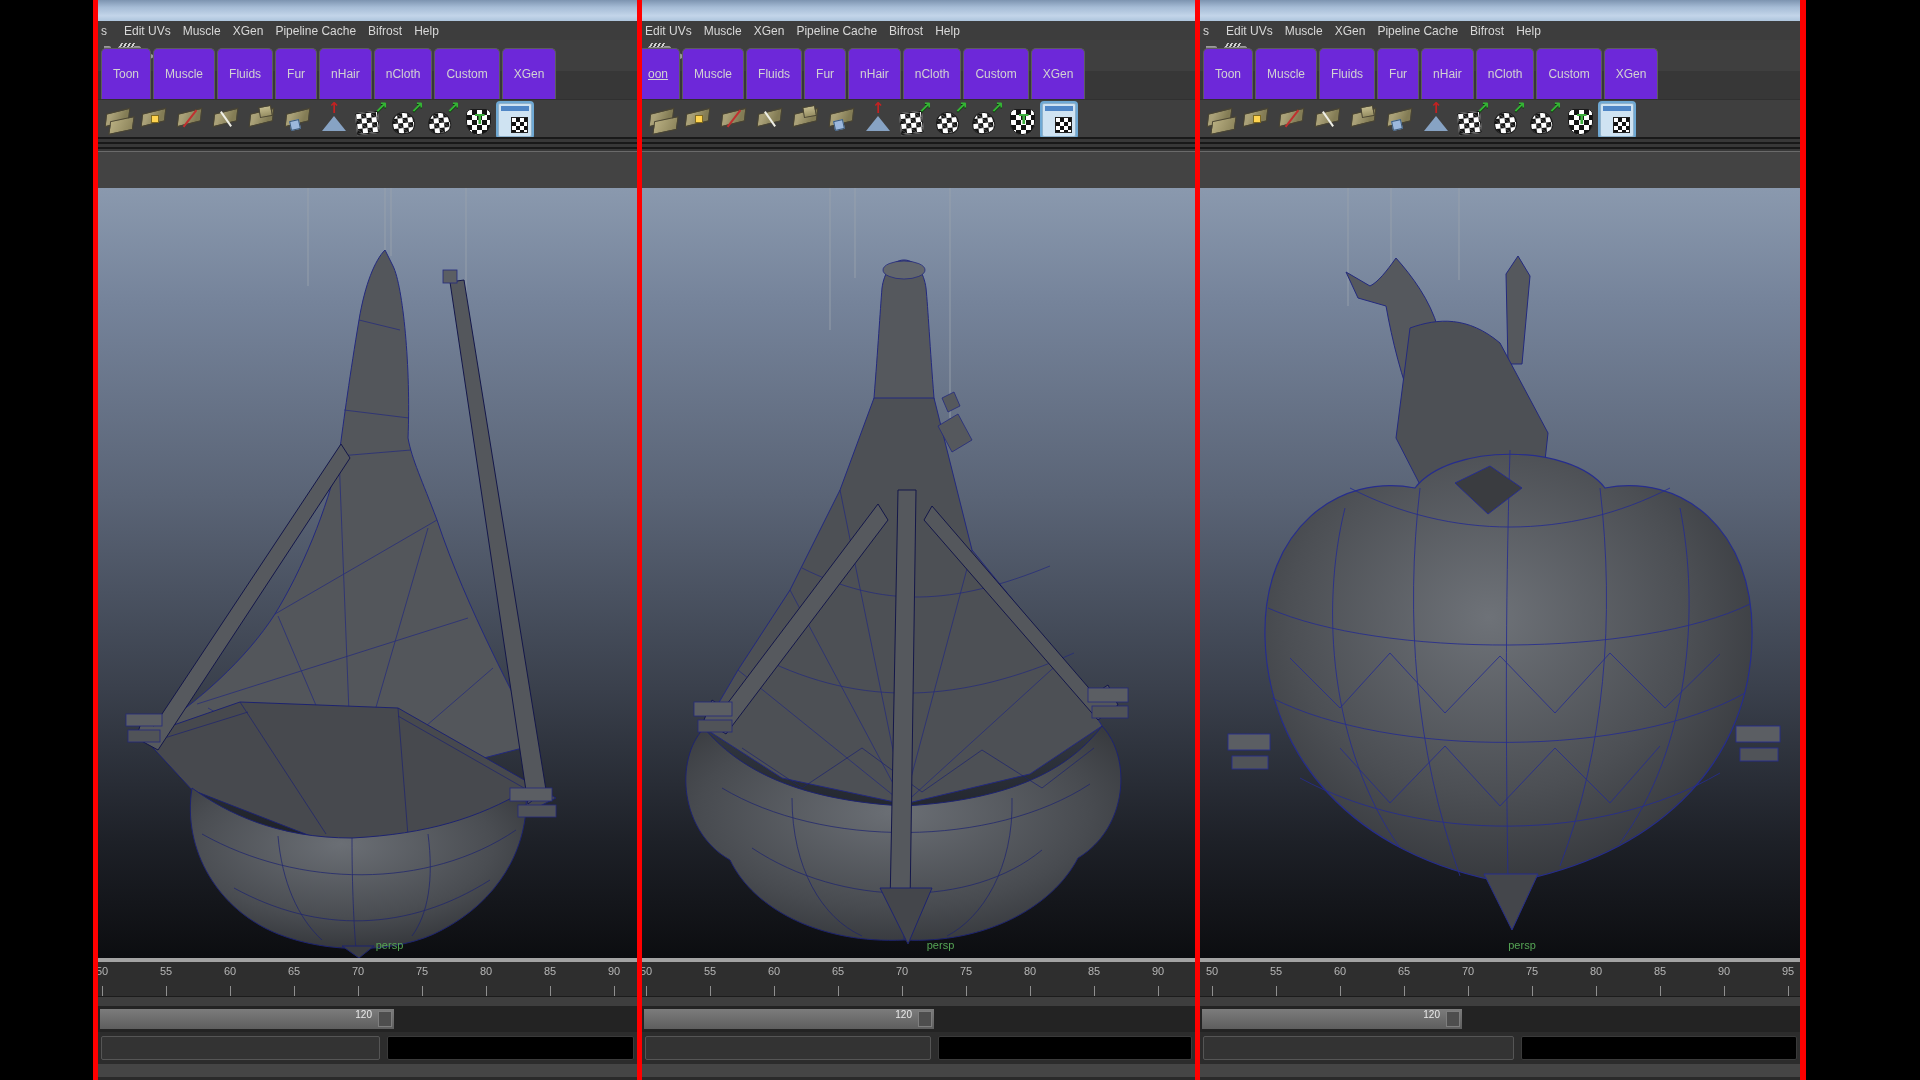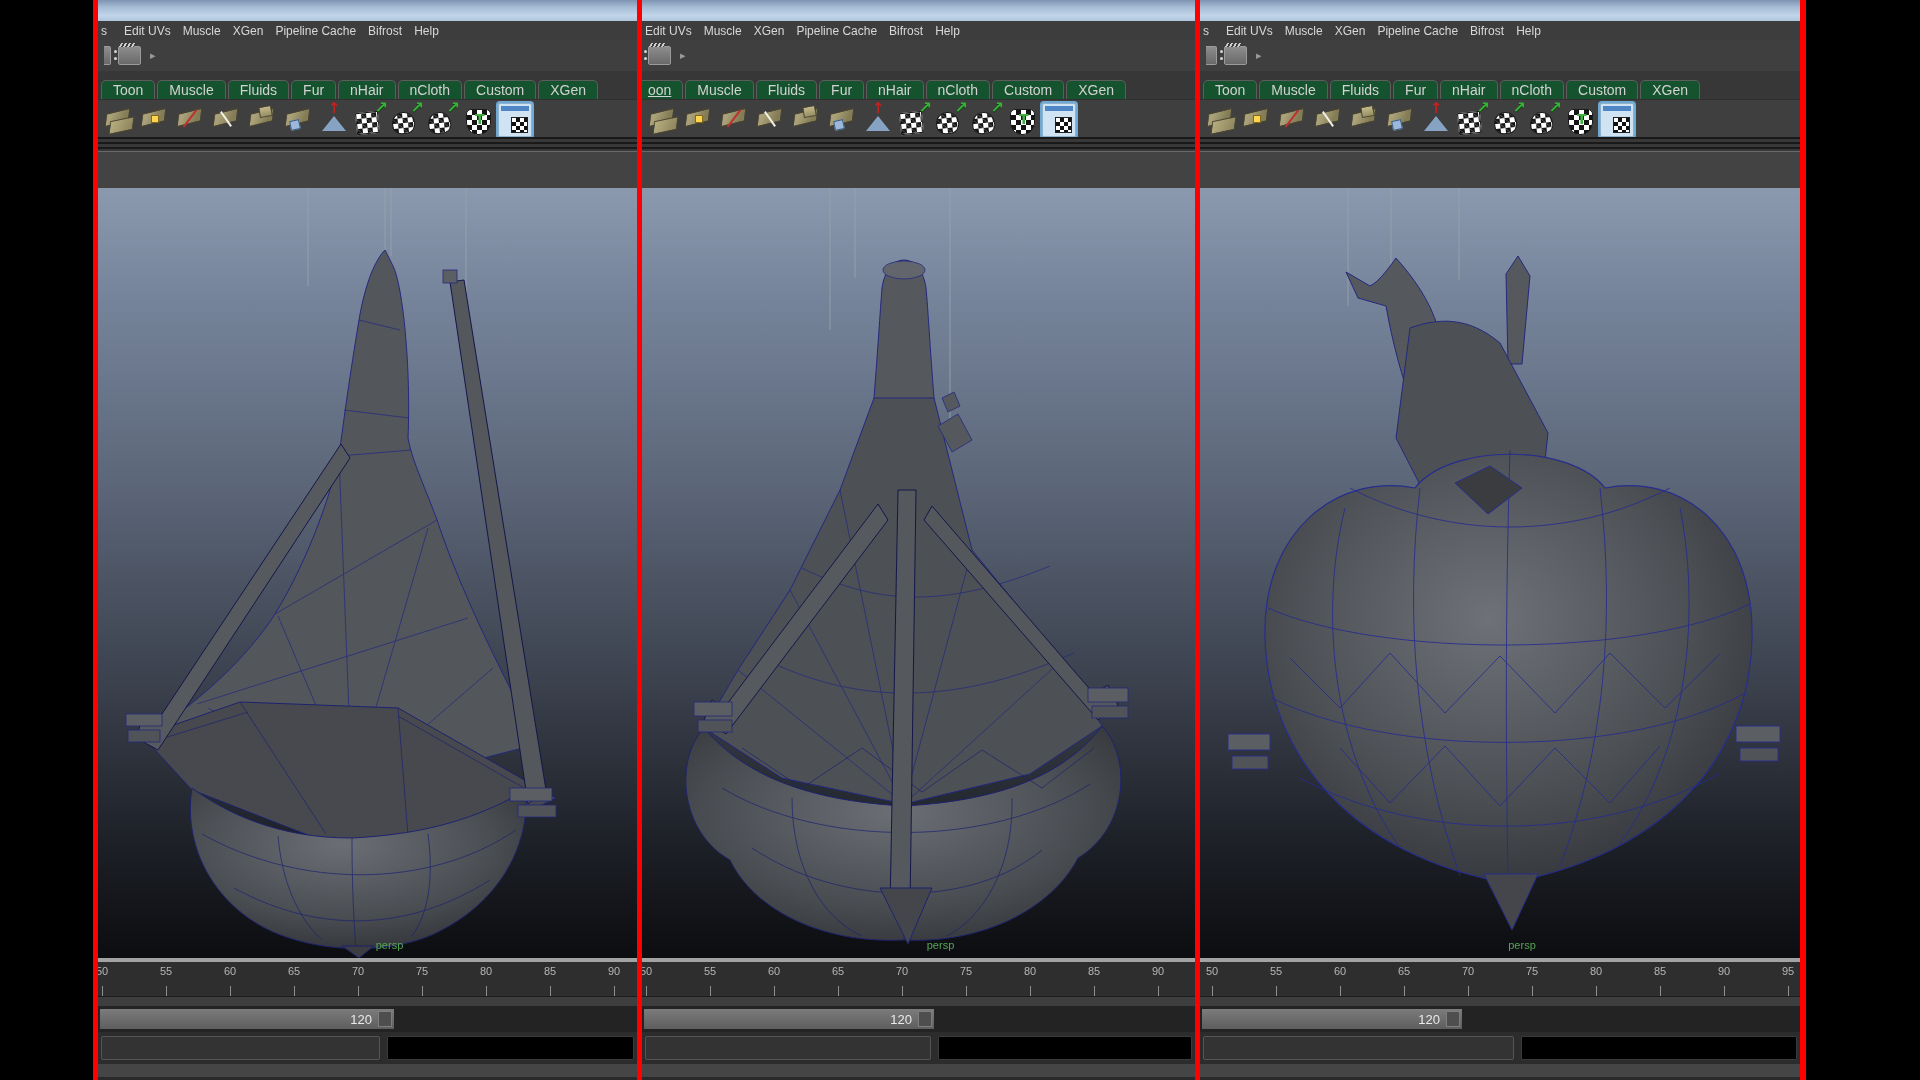--- a/index.html
+++ b/index.html
@@ -20,21 +20,21 @@
   .menu-item{white-space:nowrap;}
 
   .toolbar{top:40px;height:31px;background:#3f3f3f;border-bottom:1px solid #2e2e2e;display:flex;align-items:center;padding-left:6px;}
   .clapper{width:21px;height:17px;background:linear-gradient(#8d8d8d,#696969);border:1px solid #9b9b9b;border-radius:2px;position:relative;}
   .clapper::before{content:"";position:absolute;left:1px;top:-4px;width:15px;height:4px;background:repeating-linear-gradient(90deg,#cfcfcf 0 2px,#3d3d3d 2px 4px);transform:skewX(-35deg);}
   .clapper::after{content:"";position:absolute;left:-5px;top:3px;width:3px;height:3px;background:#d5d5d5;border-radius:50%;box-shadow:0 7px 0 #d5d5d5;}
   .clapper-frag{width:6px;height:17px;margin-right:7px;background:linear-gradient(#8d8d8d,#696969);border:1px solid #9b9b9b;border-left:none;border-radius:0 2px 2px 0;}
   .tb-arrow{color:#9a9a9a;font-size:11px;margin-left:9px;}
 
   .tabsrow{top:71px;height:28px;background:#373737;display:flex;align-items:flex-end;padding-left:3px;}
-  .shelf-tab{height:18px;line-height:18px;padding:0 11px;background:#14532d;color:#d2d2d2;font-size:14px;
+  .shelf-tab{height:18px;line-height:18px;padding:16px 11px;background:#6d28d9;color:#d2d2d2;font-size:12px;
              border:1px solid #5d5d5d;border-bottom:none;border-radius:5px 5px 0 0;margin-right:2px;white-space:nowrap;}
   .p2 .tabsrow .shelf-tab:first-child{margin-left:-9px;text-decoration:underline;}
 
   .shelf{top:99px;height:38px;background:#3f3f3f;display:flex;padding-left:2px;border-top:1px solid #303030;}
   .si{width:32px;height:32px;margin:3px 2px 0 2px;position:relative;flex:0 0 auto;border-radius:2px;font-family:"DejaVu Sans","Liberation Sans",sans-serif;}
   [class*="si-poly"]::before{content:"";position:absolute;left:3px;top:8px;width:23px;height:11px;background:linear-gradient(110deg,#aaa178 20%,#837c55 80%);border:1px solid #4a4533;transform:rotate(-14deg) skewX(-20deg);}
   .si-poly-pair::after{content:"";position:absolute;left:7px;top:16px;width:23px;height:11px;background:linear-gradient(110deg,#b7ad80,#8d855c);border:1px solid #4a4533;transform:rotate(-12deg) skewX(-20deg);}
   .si-poly-dots::after{content:"";position:absolute;left:13px;top:12px;width:6px;height:6px;background:#ffd44f;border:1px solid #806a20;}
   .si-poly-cut::after{content:"";position:absolute;left:15px;top:5px;width:2px;height:21px;background:#c03030;transform:rotate(38deg);}
   .si-poly-fold::after{content:"";position:absolute;left:15px;top:7px;width:2px;height:18px;background:#efefe6;transform:rotate(-35deg);}
@@ -65,21 +65,21 @@
 
   .timeline{top:958px;height:38px;background:#2e2e2e;border-top:4px solid #a3a3a3;display:flex;overflow:hidden;}
   .p1 .timeline,.p2 .timeline{left:-28px;}
   .p3 .timeline{left:-20px;}
   .tl-tick{flex:0 0 64px;text-align:center;position:relative;color:#b5b5b5;font-size:11px;padding-top:3px;}
   .tl-tick::after{content:"";position:absolute;left:50%;bottom:3px;width:1px;height:11px;background:#8f8f8f;}
 
   .tstrip{top:996px;height:10px;background:#3e3e3e;border-top:1px solid #1c1c1c;border-bottom:1px solid #1c1c1c;}
   .rangerow{top:1006px;height:26px;background:#232323;}
   .rangebar{position:absolute;left:2px;top:3px;bottom:3px;background:linear-gradient(#7c7c7c,#5e5e5e);
-            display:flex;align-items:center;justify-content:flex-end;color:#eaeaea;font-size:13px;padding-right:22px;}
+            display:flex;align-items:flex-start;justify-content:flex-end;color:#eaeaea;font-size:10px;padding-right:22px;}
   .p1 .rangebar{width:272px;} .p2 .rangebar{width:268px;} .p3 .rangebar{width:238px;}
   .rangehandle{position:absolute;right:2px;top:2px;bottom:2px;width:12px;background:#4e4e4e;border:1px solid #7e7e7e;}
 
   .cmdrow{top:1032px;height:32px;background:#2c2c2c;display:flex;align-items:center;gap:7px;padding:0 3px;}
   .cmdfield{height:22px;flex:0 0 52%;background:#333;border:1px solid #555;border-radius:2px;}
   .cmdresult{height:22px;flex:1;background:#000;border:1px solid #3a3a3a;border-radius:2px;}
   .helpline{top:1064px;height:13px;background:#454545;}
 </style>
 </head>
 <body>

